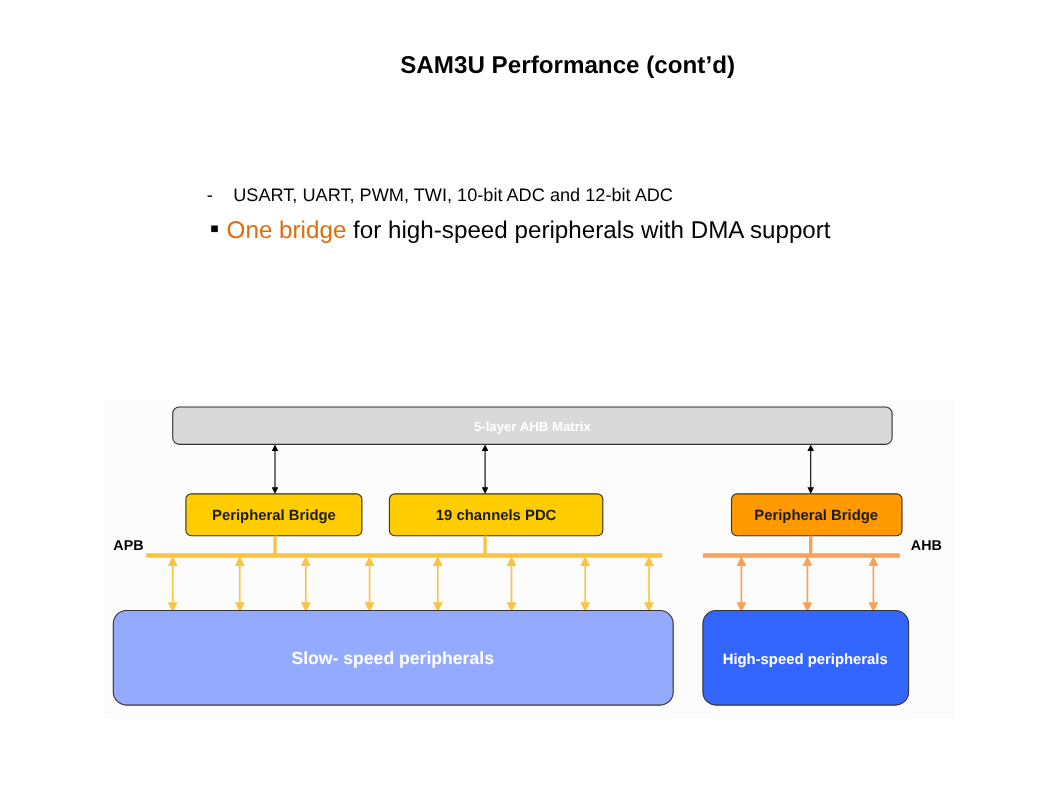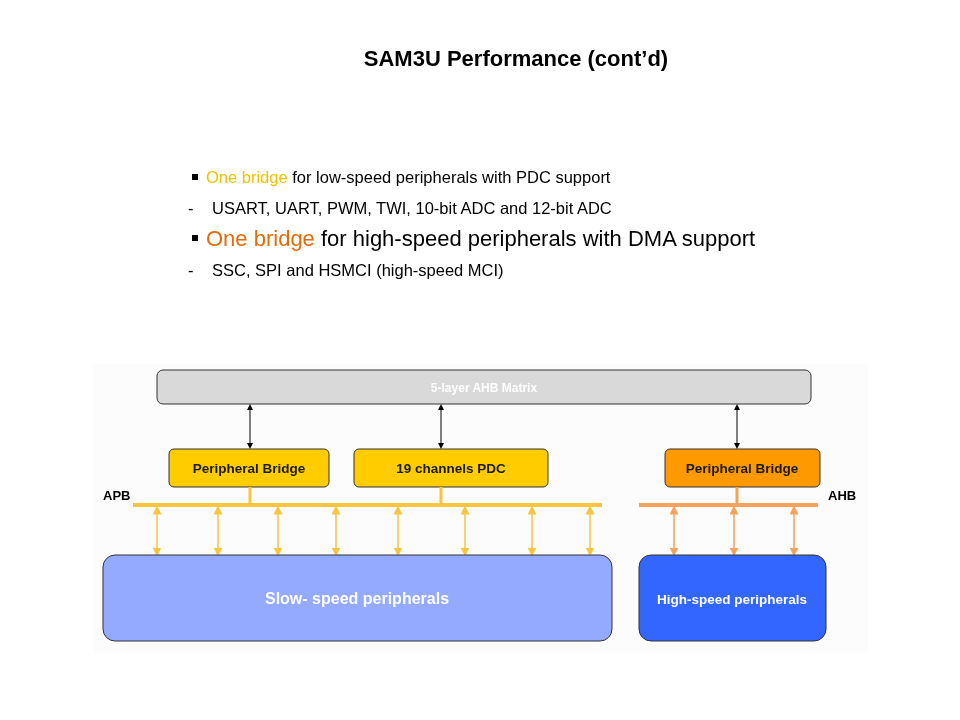--- a/index.html
+++ b/index.html
@@ -18,31 +18,25 @@
   .hl-orange { color: #e36c0a; }
   .diagram { position: absolute; left: 94px; top: 364px; width: 774px; height: 290px; }
   svg text { font-family: "Liberation Sans", sans-serif; font-weight: bold; }
 </style>
 </head>
 <body>
 
 <div class="title">SAM3U Performance (cont’d)</div>
 
 <div class="bullets">
-  <div class="l2">
-    <span class="sq"></span><span class="hl-yellow">One bridge</span><span> for low-speed peripherals with PDC support</span>
-  </div>
   <div class="l3">
     <span class="dash">-</span><span>USART, UART, PWM, TWI, 10-bit ADC and 12-bit ADC</span>
   </div>
   <div class="l2 big">
     <span class="sq"></span><span class="hl-orange">One bridge</span><span> for high-speed peripherals with DMA support</span>
-  </div>
-  <div class="l3">
-    <span class="dash">-</span><span>SSC, SPI and HSMCI (high-speed MCI)</span>
   </div>
 </div>
 
 <svg class="diagram" width="774" height="290" viewBox="94 364 774 290">
   <defs>
     <marker id="ab" viewBox="0 0 10 10" refX="5" refY="5" markerWidth="6" markerHeight="6" orient="auto-start-reverse">
         <path d="M0,0 L10,5 L0,10 z" fill="#000"></path>
       </marker>
     <marker id="ay" viewBox="0 0 10 10" refX="5" refY="5" markerWidth="6" markerHeight="6" orient="auto-start-reverse">
         <path d="M0,0 L10,5 L0,10 z" fill="#f9c440"></path>

